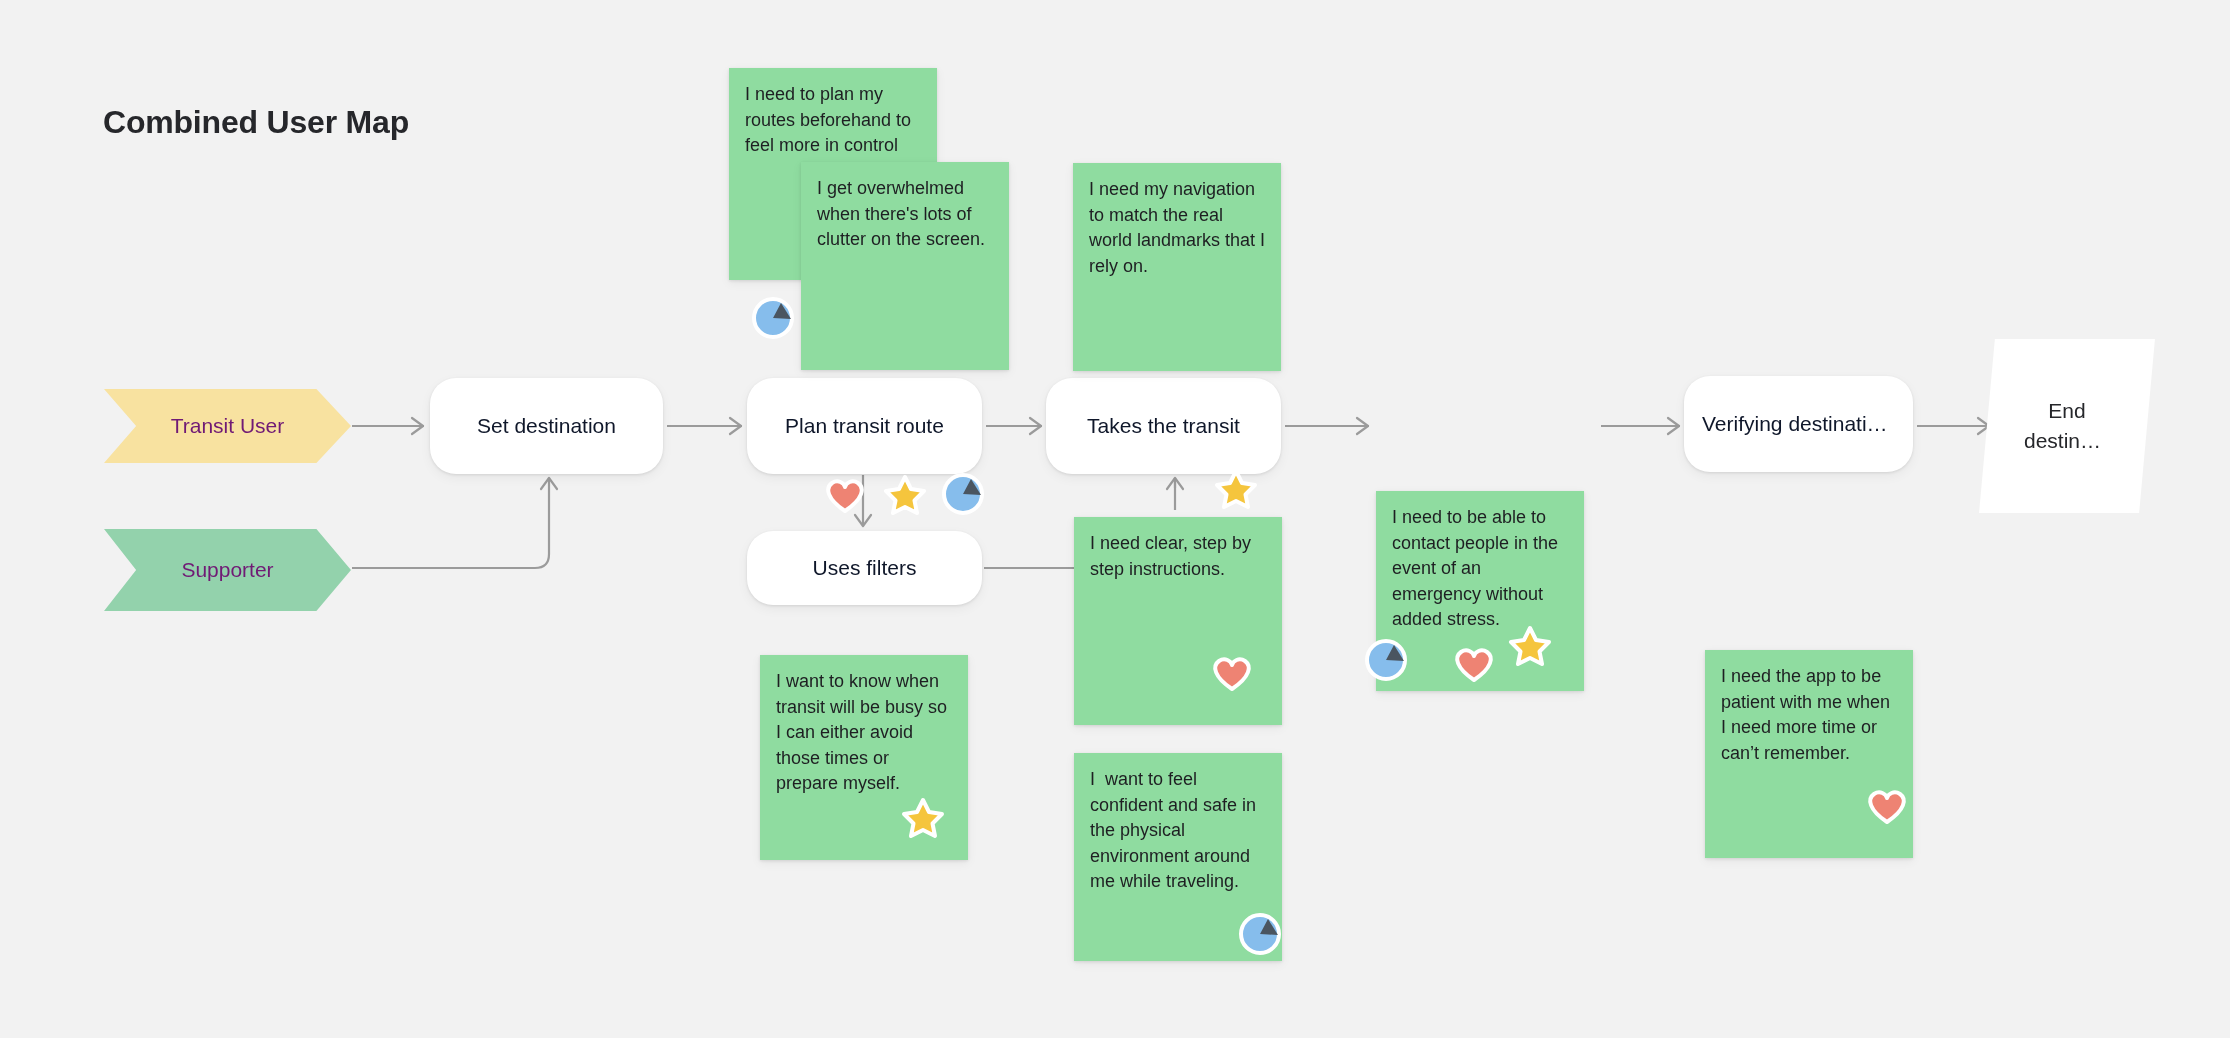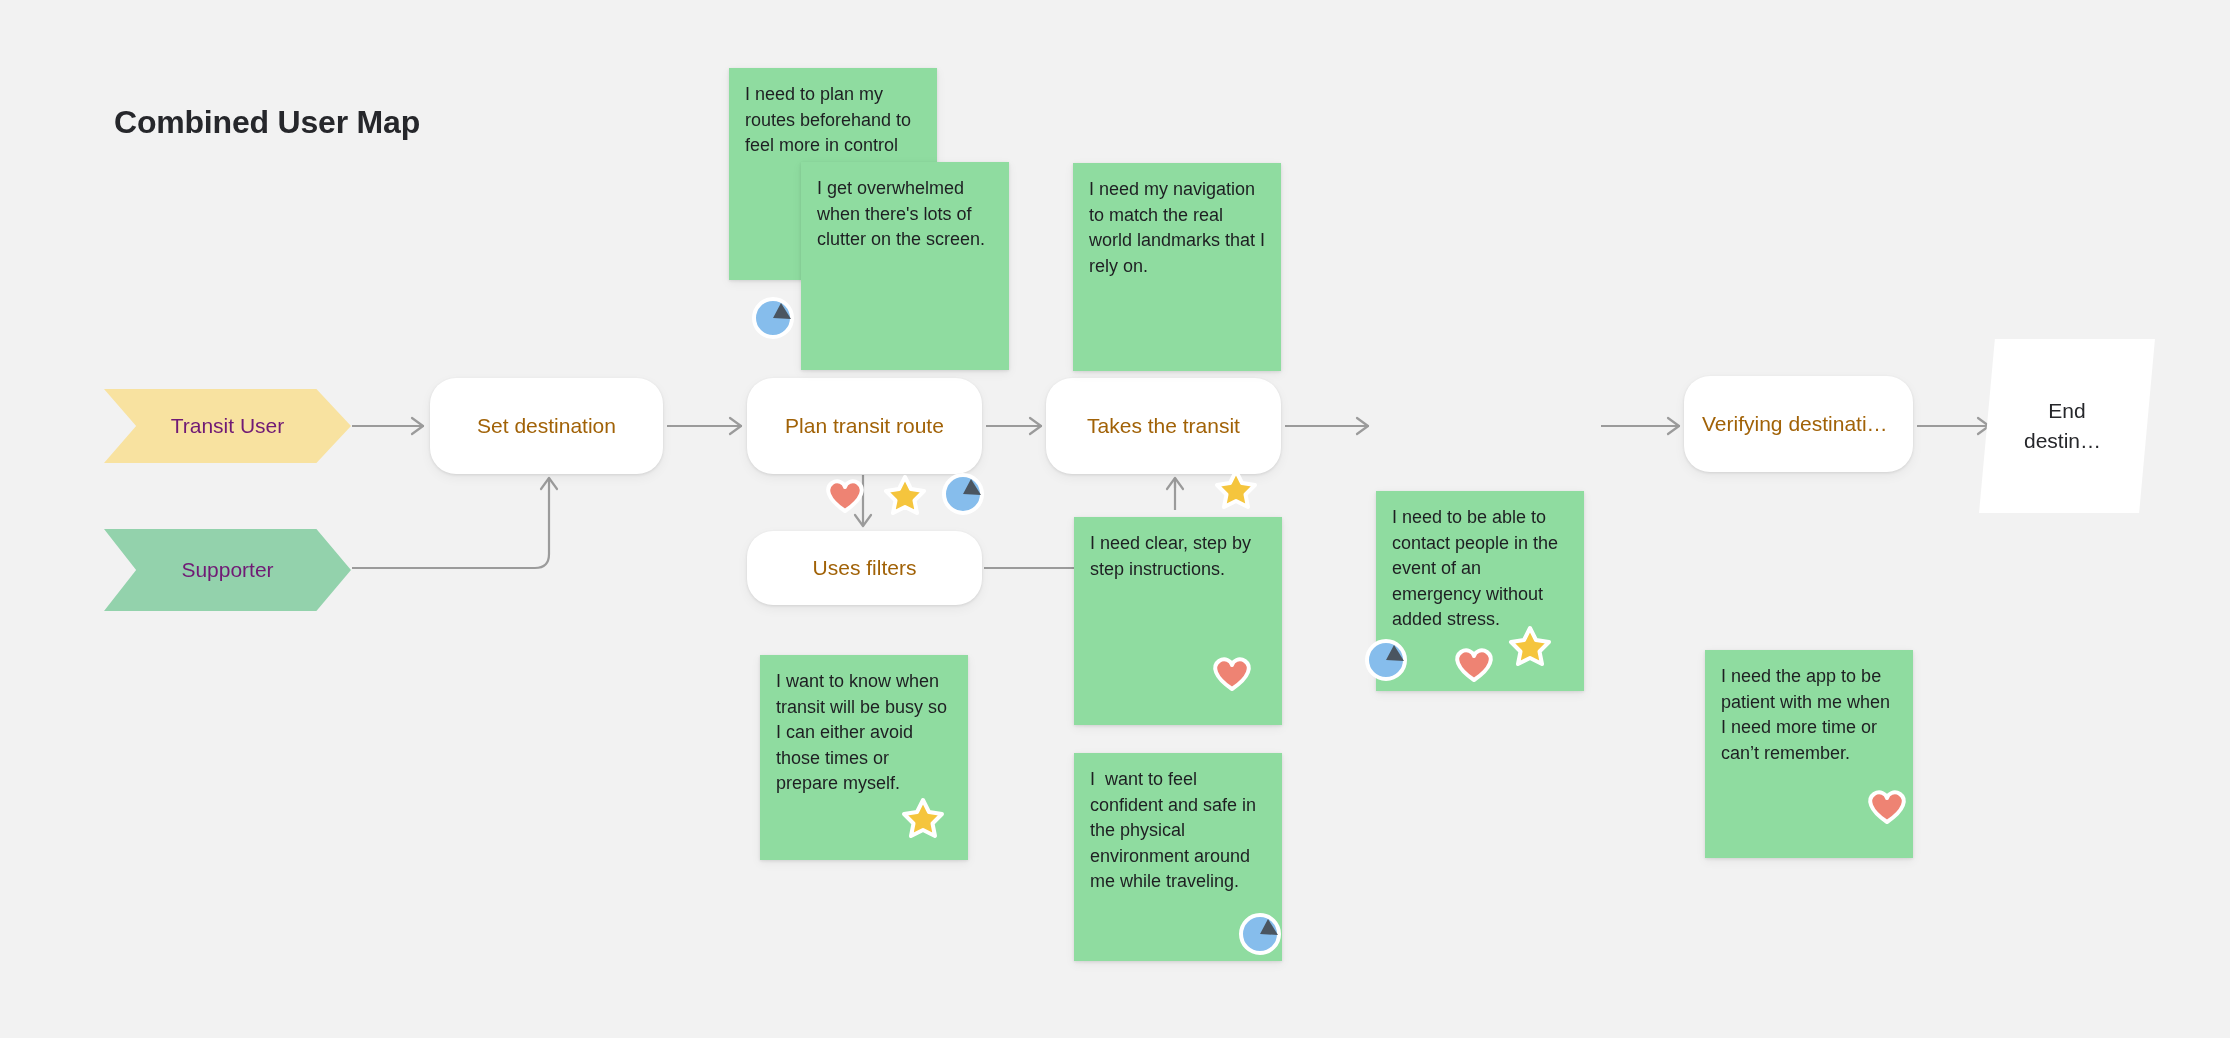--- a/index.html
+++ b/index.html
@@ -7,21 +7,21 @@
     width: 2230px; height: 1038px;
     background: #F2F2F2;
     font-family: "Liberation Sans", sans-serif;
     overflow: hidden;
   }
   #canvas { position: relative; width: 2230px; height: 1038px; background: #F2F2F2; }
 
   
   .page-title {
     position: absolute;
-    left: 114px; top: 104px;
+    left: 103px; top: 104px;
     font-size: 32px;
     font-weight: bold;
     color: #26272B;
     letter-spacing: -0.2px;
     white-space: nowrap;
   }
 
   
   .lane {
     position: absolute;
@@ -38,21 +38,21 @@
 
   
   .node {
     position: absolute;
     background: #FFFFFF;
     border-radius: 26px;
     display: flex;
     align-items: center;
     justify-content: center;
     font-size: 21px;
-    color: #a16207;
+    color: #0f172a;
     box-shadow: 0 1px 3px rgba(0,0,0,0.10), 0 4px 12px rgba(0,0,0,0.05);
     padding: 0 18px;
   }
   .node-label {
     white-space: nowrap;
     overflow: hidden;
     text-overflow: ellipsis;
     max-width: 100%;
     text-align: center;
   }

